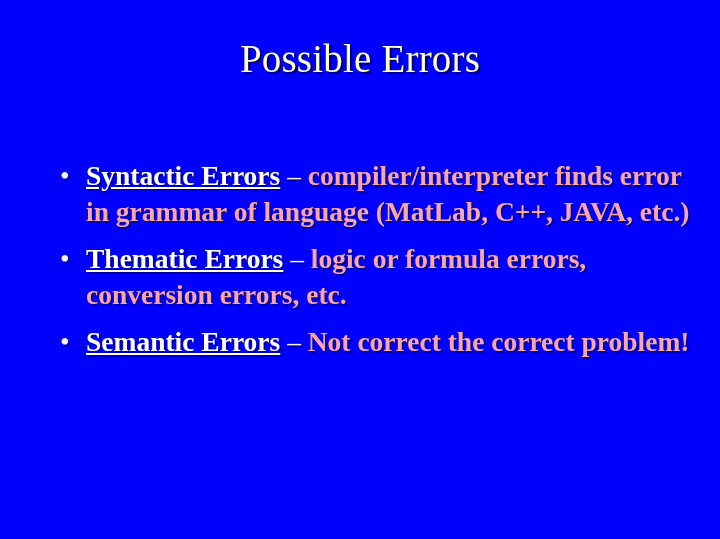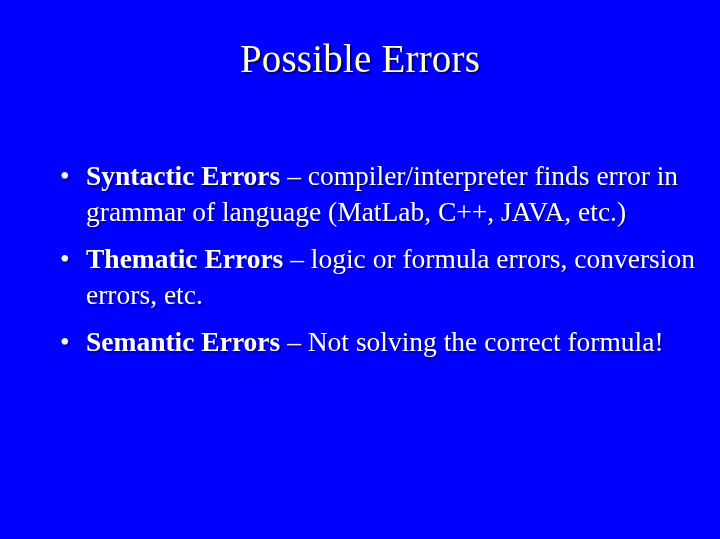--- a/index.html
+++ b/index.html
@@ -61,28 +61,30 @@
     font-size: 27.5px;
     line-height: 35.5px;
     color: #f2f2f8;
     text-shadow: 1.5px 1.5px 1px rgba(0,0,60,0.55);
   }
   .bullet-text {
     display: block;
   }
   .term {
     font-weight: bold;
+    text-decoration: underline;
     text-underline-offset: 2px;
     color: #ffffff;
   }
   .dash {
     color: #f2f2f8;
   }
   .detail {
-    color: #ffffff;
+    color: #fca5a5;
+    font-weight: bold;
   }
 </style>
 </head>
 <body>
 
 <div class="slide">
 
   <div class="slide-title">Possible Errors</div>
 
   <ul class="body-list">
@@ -92,18 +94,18 @@
       <span class="bullet-text"><span class="term">Syntactic Errors</span><span class="dash"> – </span><span class="detail">compiler/interpreter finds error in grammar of language (MatLab, C++, JAVA, etc.)</span></span>
     </li>
 
     <li class="bullet-item">
       <span class="bullet-marker">•</span>
       <span class="bullet-text"><span class="term">Thematic Errors</span><span class="dash"> – </span><span class="detail">logic or formula errors, conversion errors, etc.</span></span>
     </li>
 
     <li class="bullet-item">
       <span class="bullet-marker">•</span>
-      <span class="bullet-text"><span class="term">Semantic Errors</span><span class="dash"> – </span><span class="detail">Not solving the correct formula!</span></span>
+      <span class="bullet-text"><span class="term">Semantic Errors</span><span class="dash"> – </span><span class="detail">Not correct the correct problem!</span></span>
     </li>
 
   </ul>
 
 </div>
 
 </body></html>

